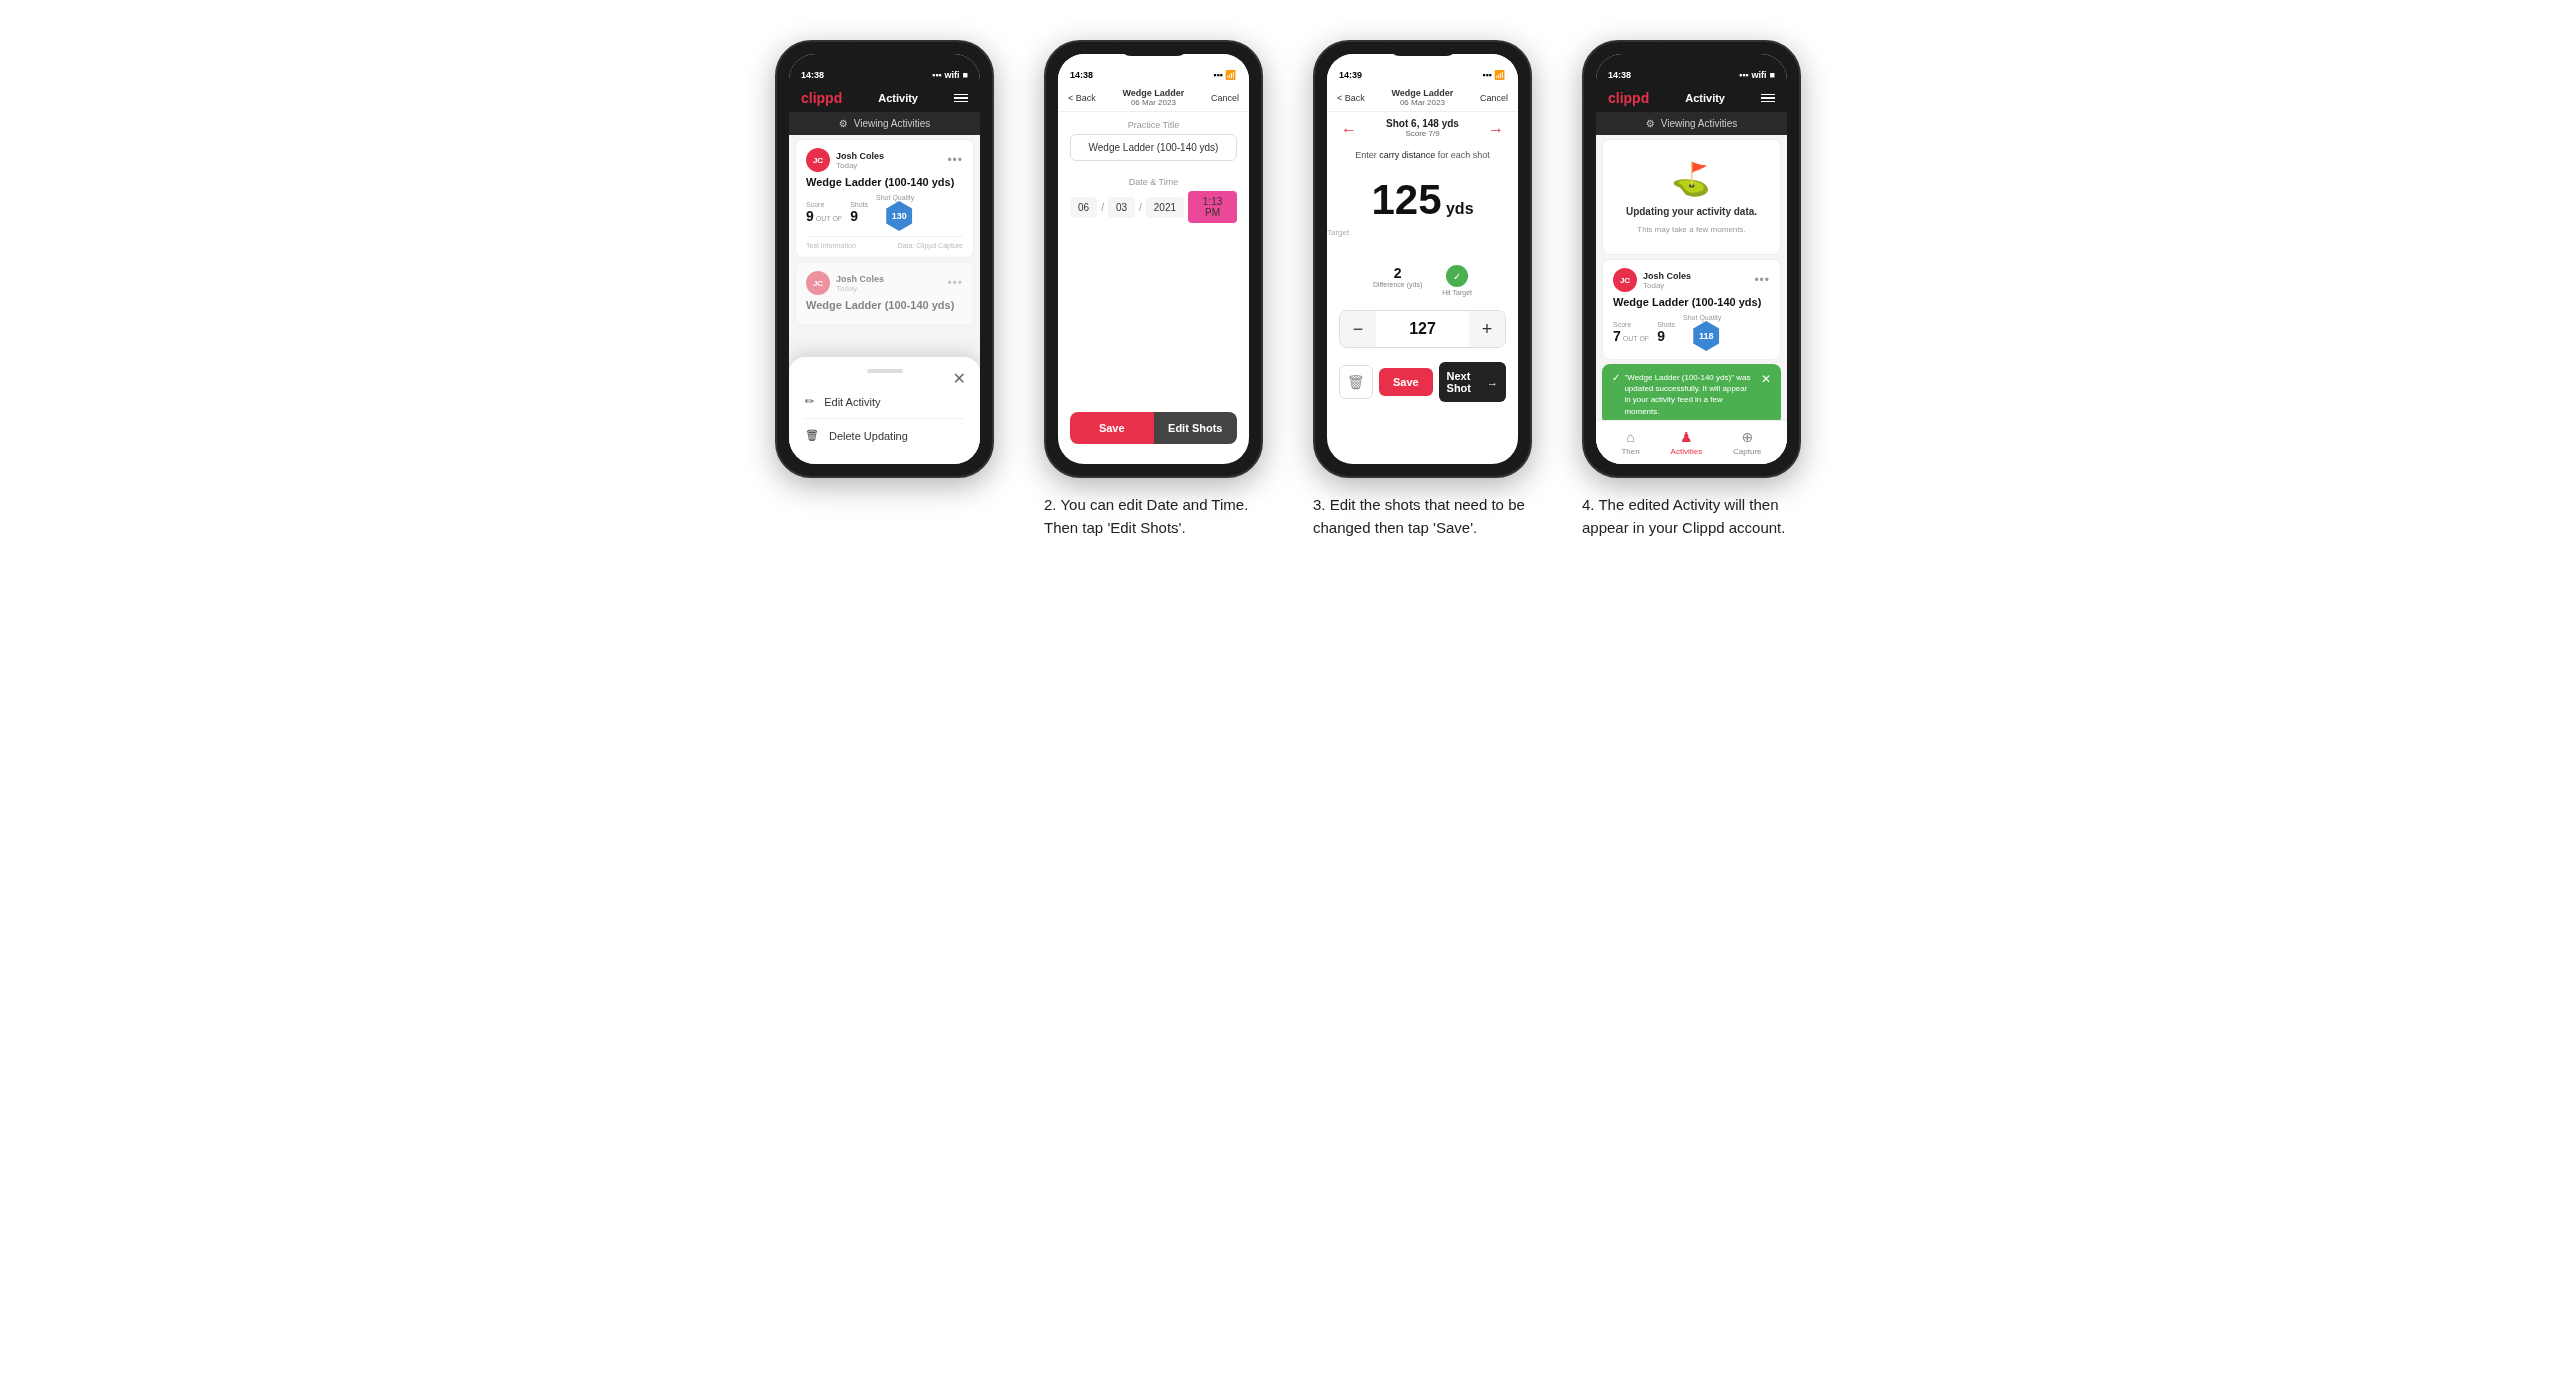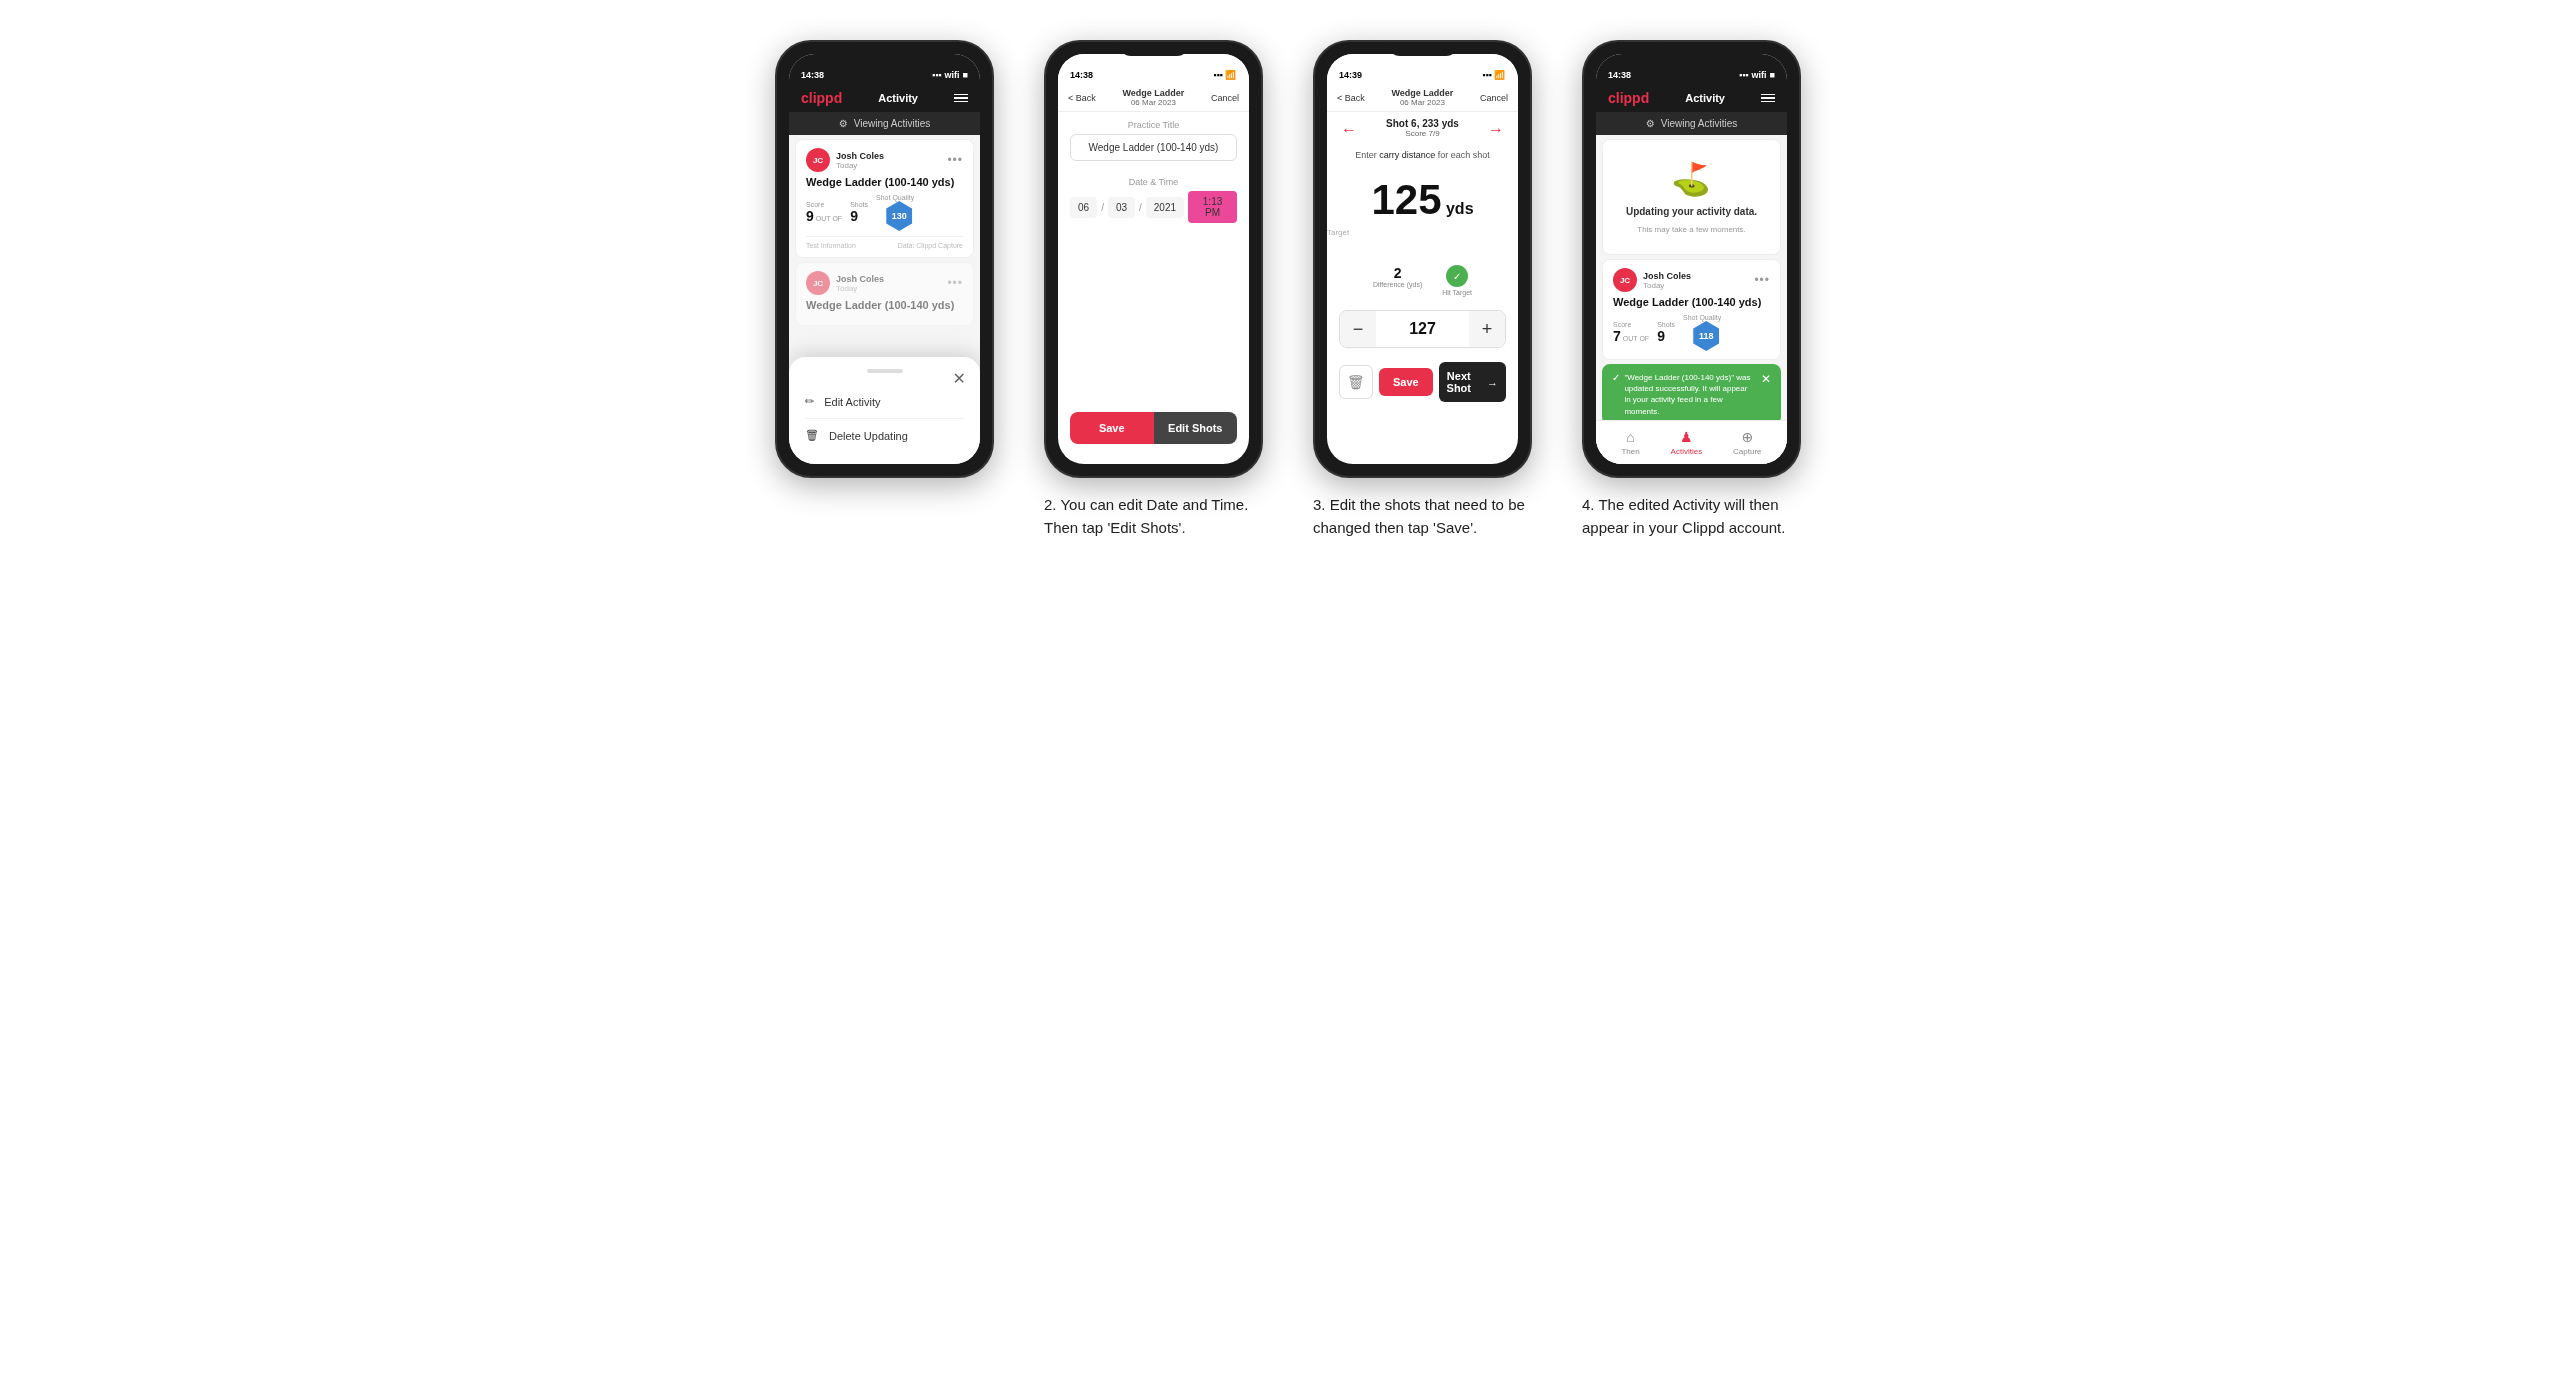--- a/index.html
+++ b/index.html
@@ -471,21 +471,21 @@
 
     .next-shot-btn {
       flex: 1;
       background: #222;
       color: #fff;
       border: none;
       border-radius: 6px;
       padding: 8px;
       font-size: 11px;
       font-weight: 600;
-      text-align: center;
+      text-align: left;
       display: flex;
       align-items: center;
       justify-content: center;
       gap: 16px;
     }
 
     
     .updating-section {
       background: #fff;
       margin: 4px 6px;
@@ -745,21 +745,21 @@
           <div class="shot-title-group">
             <div class="nav-title-main">Wedge Ladder</div>
             <div class="nav-title-sub">06 Mar 2023</div>
           </div>
           <span class="nav-cancel">Cancel</span>
         </div>
 
         <div style="display:flex; justify-content:space-between; align-items:center; padding:6px 14px; background:#fff;">
           <span class="shot-nav-arrow">←</span>
           <div style="text-align:center;">
-            <div class="shot-info-title">Shot 6, 233 yds</div>
+            <div class="shot-info-title">Shot 6, 148 yds</div>
             <div class="shot-score">Score 7/9</div>
           </div>
           <span class="shot-nav-arrow">→</span>
         </div>
 
         <div class="carry-instruction">
           Enter <b>carry distance</b> for each shot
         </div>
 
         <div class="big-yardage">

